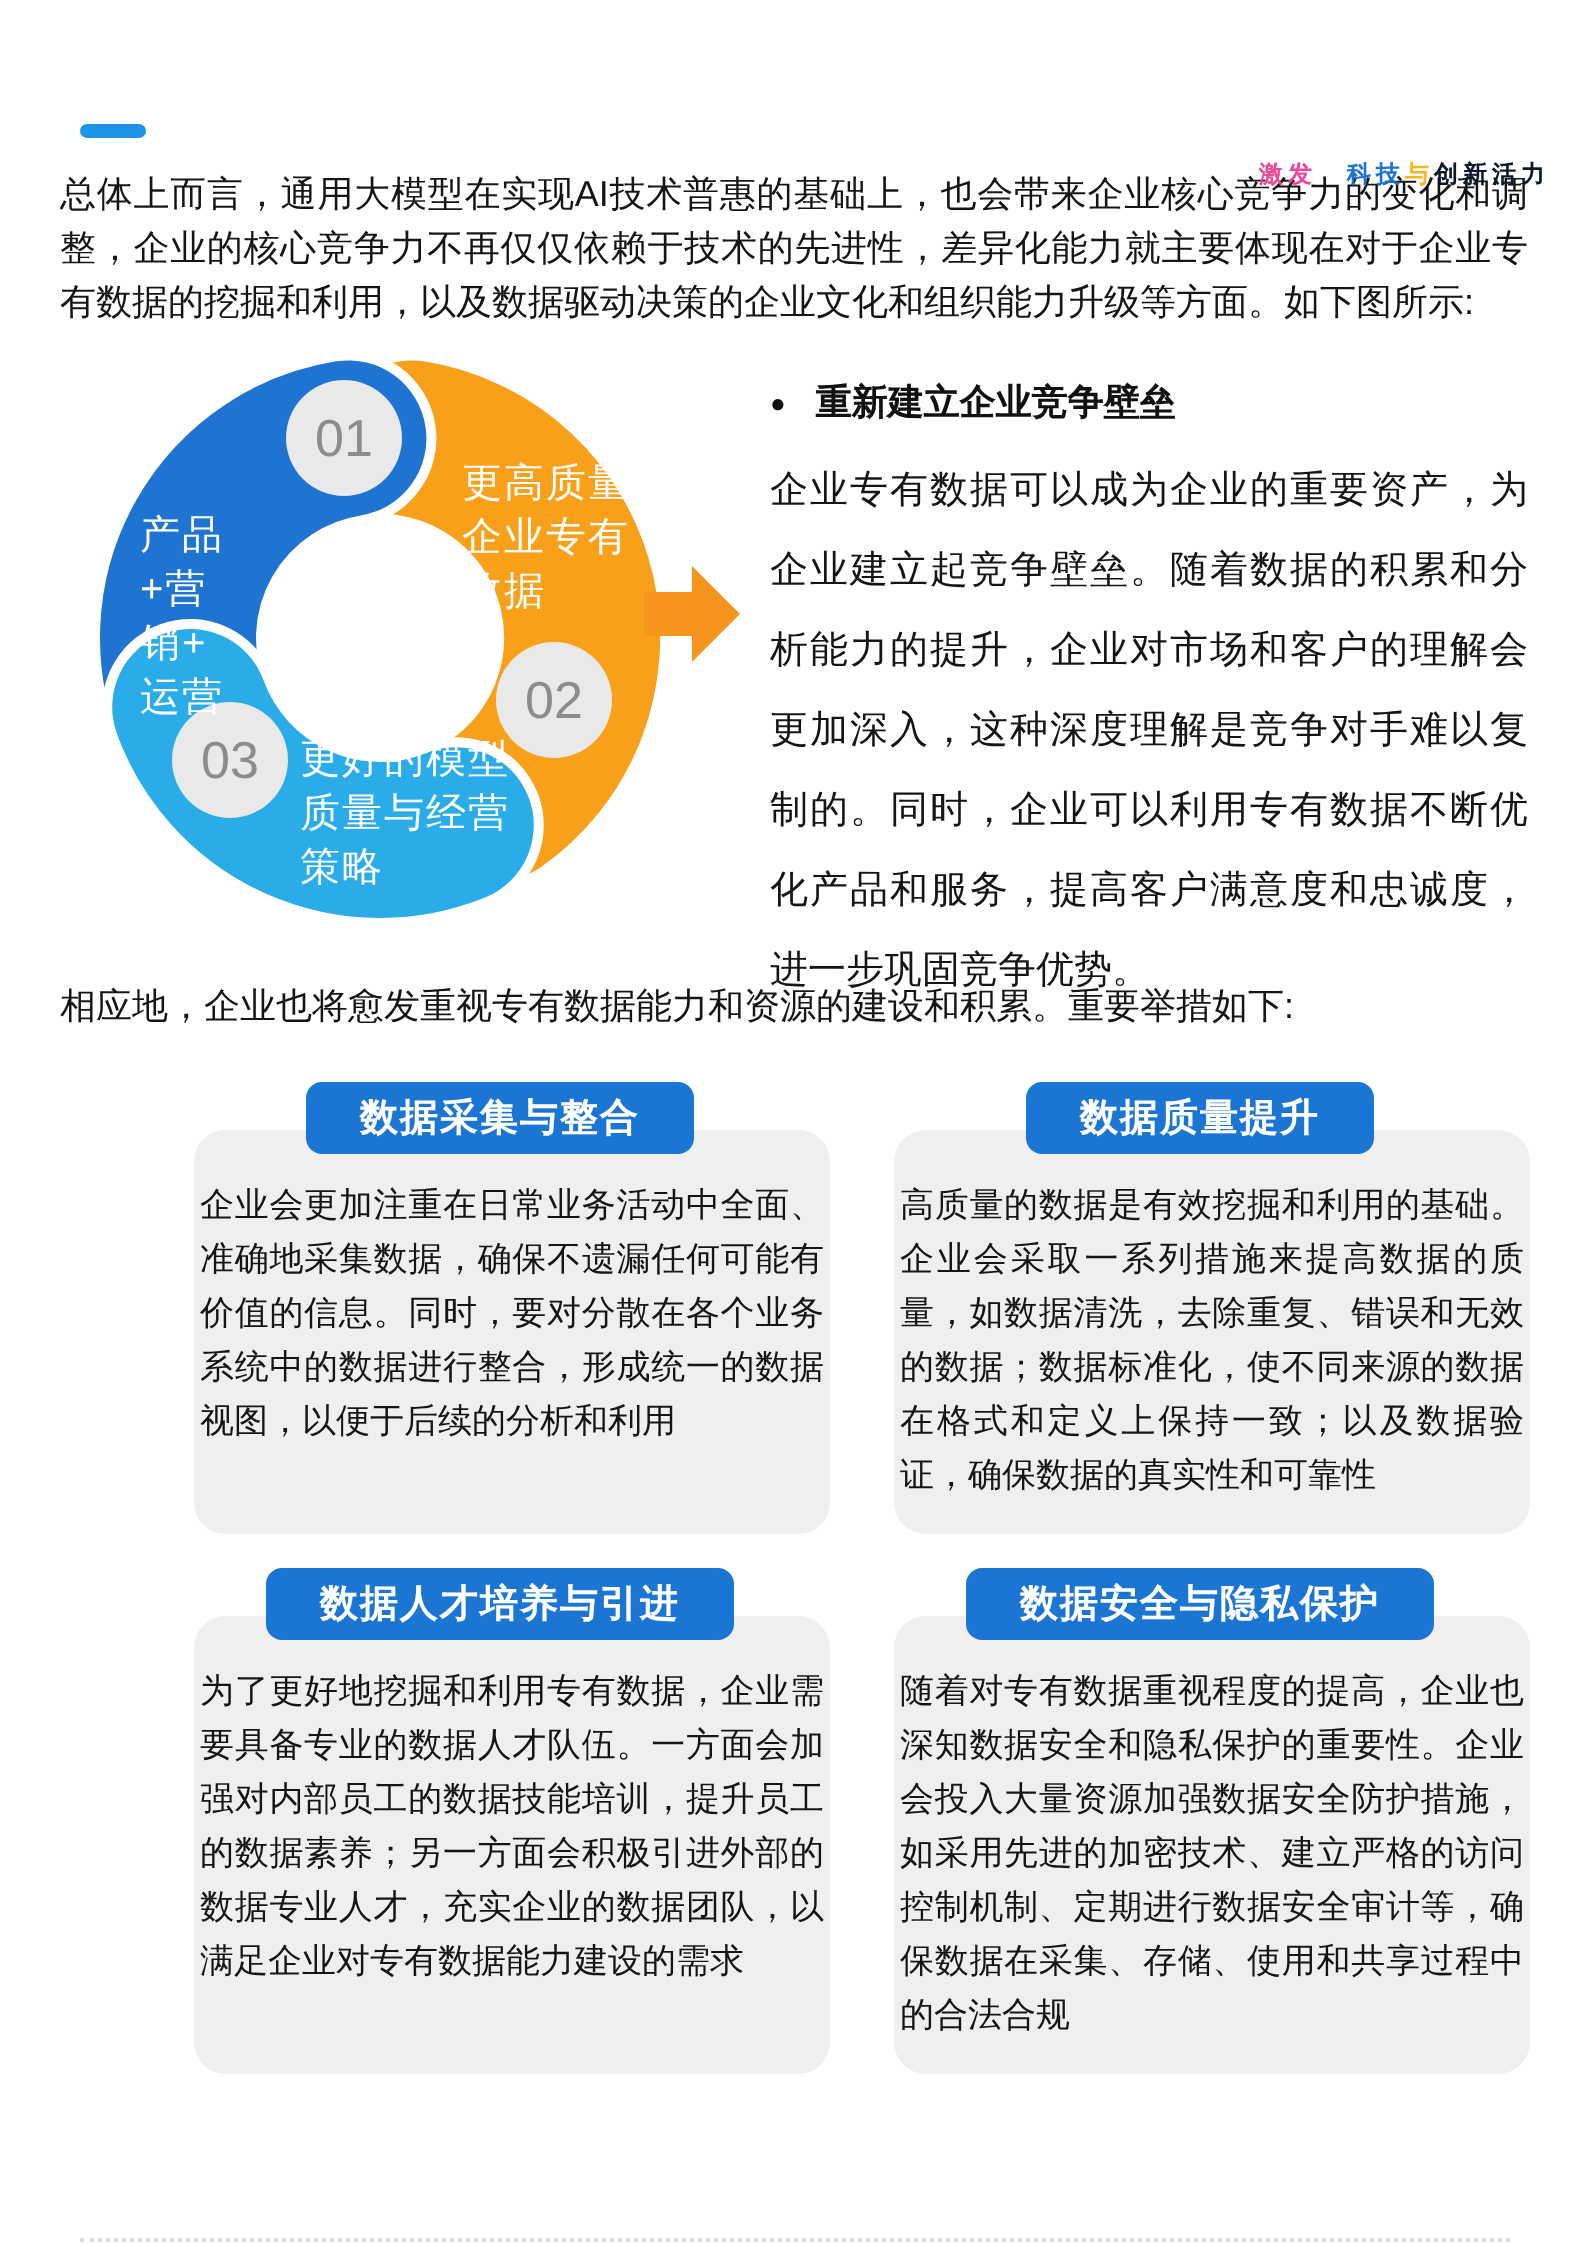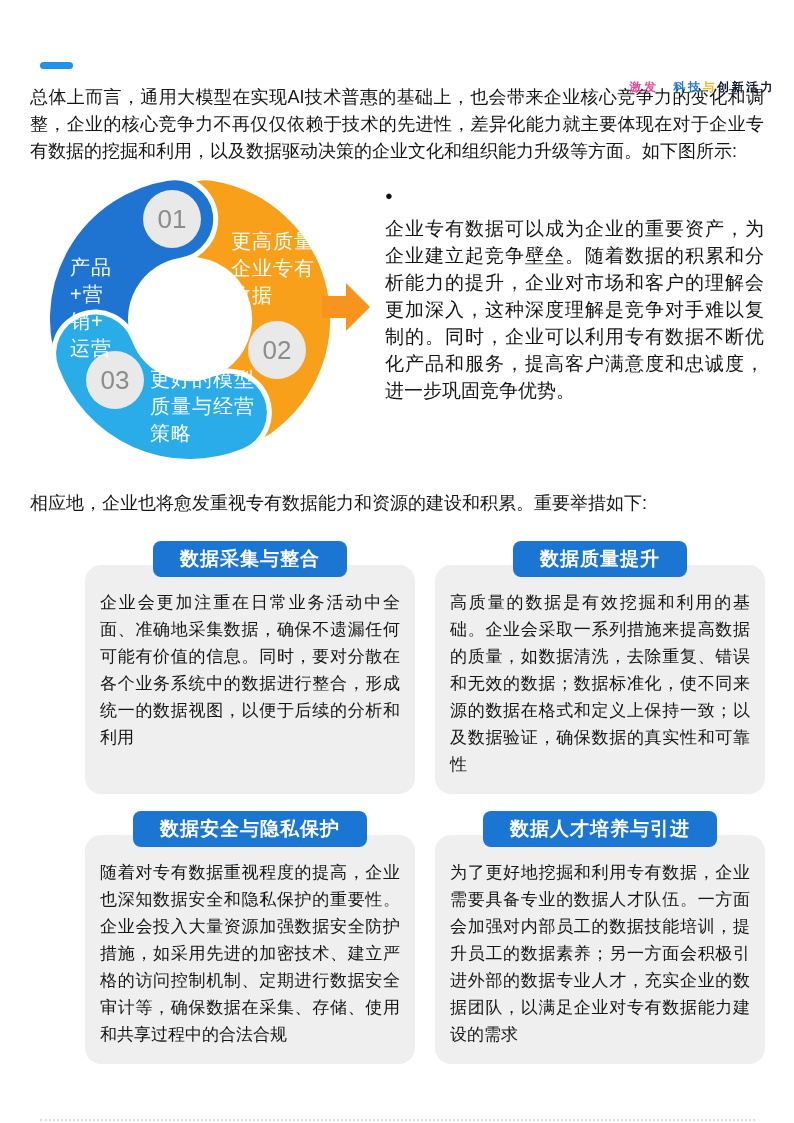--- a/index.html
+++ b/index.html
@@ -23,34 +23,34 @@
   
   .figure-row { display:flex; margin-top:7px; height:300px; }
   .diagram-wrap { width:322px; height:300px; margin-left:20px; flex:none; }
   .diagram-wrap svg { display:block; }
   .seg-label { font-size:20px; fill:#ffffff; letter-spacing:1px; }
   .step-num { font-size:26px; text-anchor:middle; }
 
   .highlight-col { margin-left:13px; width:394px; padding-top:17px; }
   .highlight-title { display:flex; align-items:center; gap:15px; font-size:18px; font-weight:bold; color:#111; }
   .bullet-dot { font-size:13px; line-height:1; }
-  .highlight-body { margin-top:13px; font-size:19px; line-height:27px; text-align:justify; }
+  .highlight-body { margin-top:13px; font-size:19px; line-height:40px; text-align:justify; }
 
   .measures-intro { margin-top:18px; font-size:18px; line-height:27px; }
 
   
   .cards { margin:24px 0 0 55px; width:680px; display:grid;
            grid-template-columns:330px 330px; column-gap:20px; row-gap:17px; }
   .card { display:flex; flex-direction:column; }
   .card-title { position:relative; z-index:2; margin:0 auto; width:max-content;
                 padding:5px 27px; background:#1B75D2; color:#fff; font-size:19px;
                 font-weight:bold; border-radius:8px; letter-spacing:1px; }
   .card-body { flex:1; background:#EFEFEF; border-radius:16px; margin-top:-12px;
-               padding:24px 15px 16px; font-size:17px; line-height:27px;
-               text-align:justify; color:#151515; }
+               padding:24px 3px 16px; font-size:17px; line-height:27px;
+               text-align:justify; color:#151515;margin-left:12px; }
 
   
   .footer { position:absolute; top:1057px; left:40px; width:715px;
             border-top:2px dotted #DCDCDC; padding-top:25px;
             display:flex; justify-content:flex-end; align-items:center; gap:42px; }
 </style>
 </head>
 <body>
 
 <div class="page">
@@ -103,43 +103,44 @@
           <tspan x="100" y="268">策略</tspan>
         </text>
 
         <polygon points="272,124 296,124 296,111 320,135 296,159 296,146 272,146" fill="#F7941E"></polygon>
       </svg>
     </div>
 
     <div class="highlight-col">
       <div class="highlight-title">
         <span class="bullet-dot">●</span>
+        <span>重新建立企业竞争壁垒</span>
       </div>
       <p class="highlight-body">企业专有数据可以成为企业的重要资产，为企业建立起竞争壁垒。随着数据的积累和分析能力的提升，企业对市场和客户的理解会更加深入，这种深度理解是竞争对手难以复制的。同时，企业可以利用专有数据不断优化产品和服务，提高客户满意度和忠诚度，进一步巩固竞争优势。</p>
     </div>
   </div>
 
   <p class="measures-intro">相应地，企业也将愈发重视专有数据能力和资源的建设和积累。重要举措如下:</p>
 
   <div class="cards">
     <div class="card">
       <div class="card-title">数据采集与整合</div>
       <div class="card-body">企业会更加注重在日常业务活动中全面、准确地采集数据，确保不遗漏任何可能有价值的信息。同时，要对分散在各个业务系统中的数据进行整合，形成统一的数据视图，以便于后续的分析和利用</div>
     </div>
     <div class="card">
       <div class="card-title">数据质量提升</div>
       <div class="card-body">高质量的数据是有效挖掘和利用的基础。企业会采取一系列措施来提高数据的质量，如数据清洗，去除重复、错误和无效的数据；数据标准化，使不同来源的数据在格式和定义上保持一致；以及数据验证，确保数据的真实性和可靠性</div>
     </div>
     <div class="card">
+      <div class="card-title">数据人才培养与引进</div>
+      <div class="card-body">为了更好地挖掘和利用专有数据，企业需要具备专业的数据人才队伍。一方面会加强对内部员工的数据技能培训，提升员工的数据素养；另一方面会积极引进外部的数据专业人才，充实企业的数据团队，以满足企业对专有数据能力建设的需求</div>
+    </div>
+    <div class="card">
       <div class="card-title">数据安全与隐私保护</div>
       <div class="card-body">随着对专有数据重视程度的提高，企业也深知数据安全和隐私保护的重要性。企业会投入大量资源加强数据安全防护措施，如采用先进的加密技术、建立严格的访问控制机制、定期进行数据安全审计等，确保数据在采集、存储、使用和共享过程中的合法合规</div>
-    </div>
-    <div class="card">
-      <div class="card-title">数据人才培养与引进</div>
-      <div class="card-body">为了更好地挖掘和利用专有数据，企业需要具备专业的数据人才队伍。一方面会加强对内部员工的数据技能培训，提升员工的数据素养；另一方面会积极引进外部的数据专业人才，充实企业的数据团队，以满足企业对专有数据能力建设的需求</div>
     </div>
   </div>
 
   <div class="footer">
     
     
   </div>
 
 </div>
 

